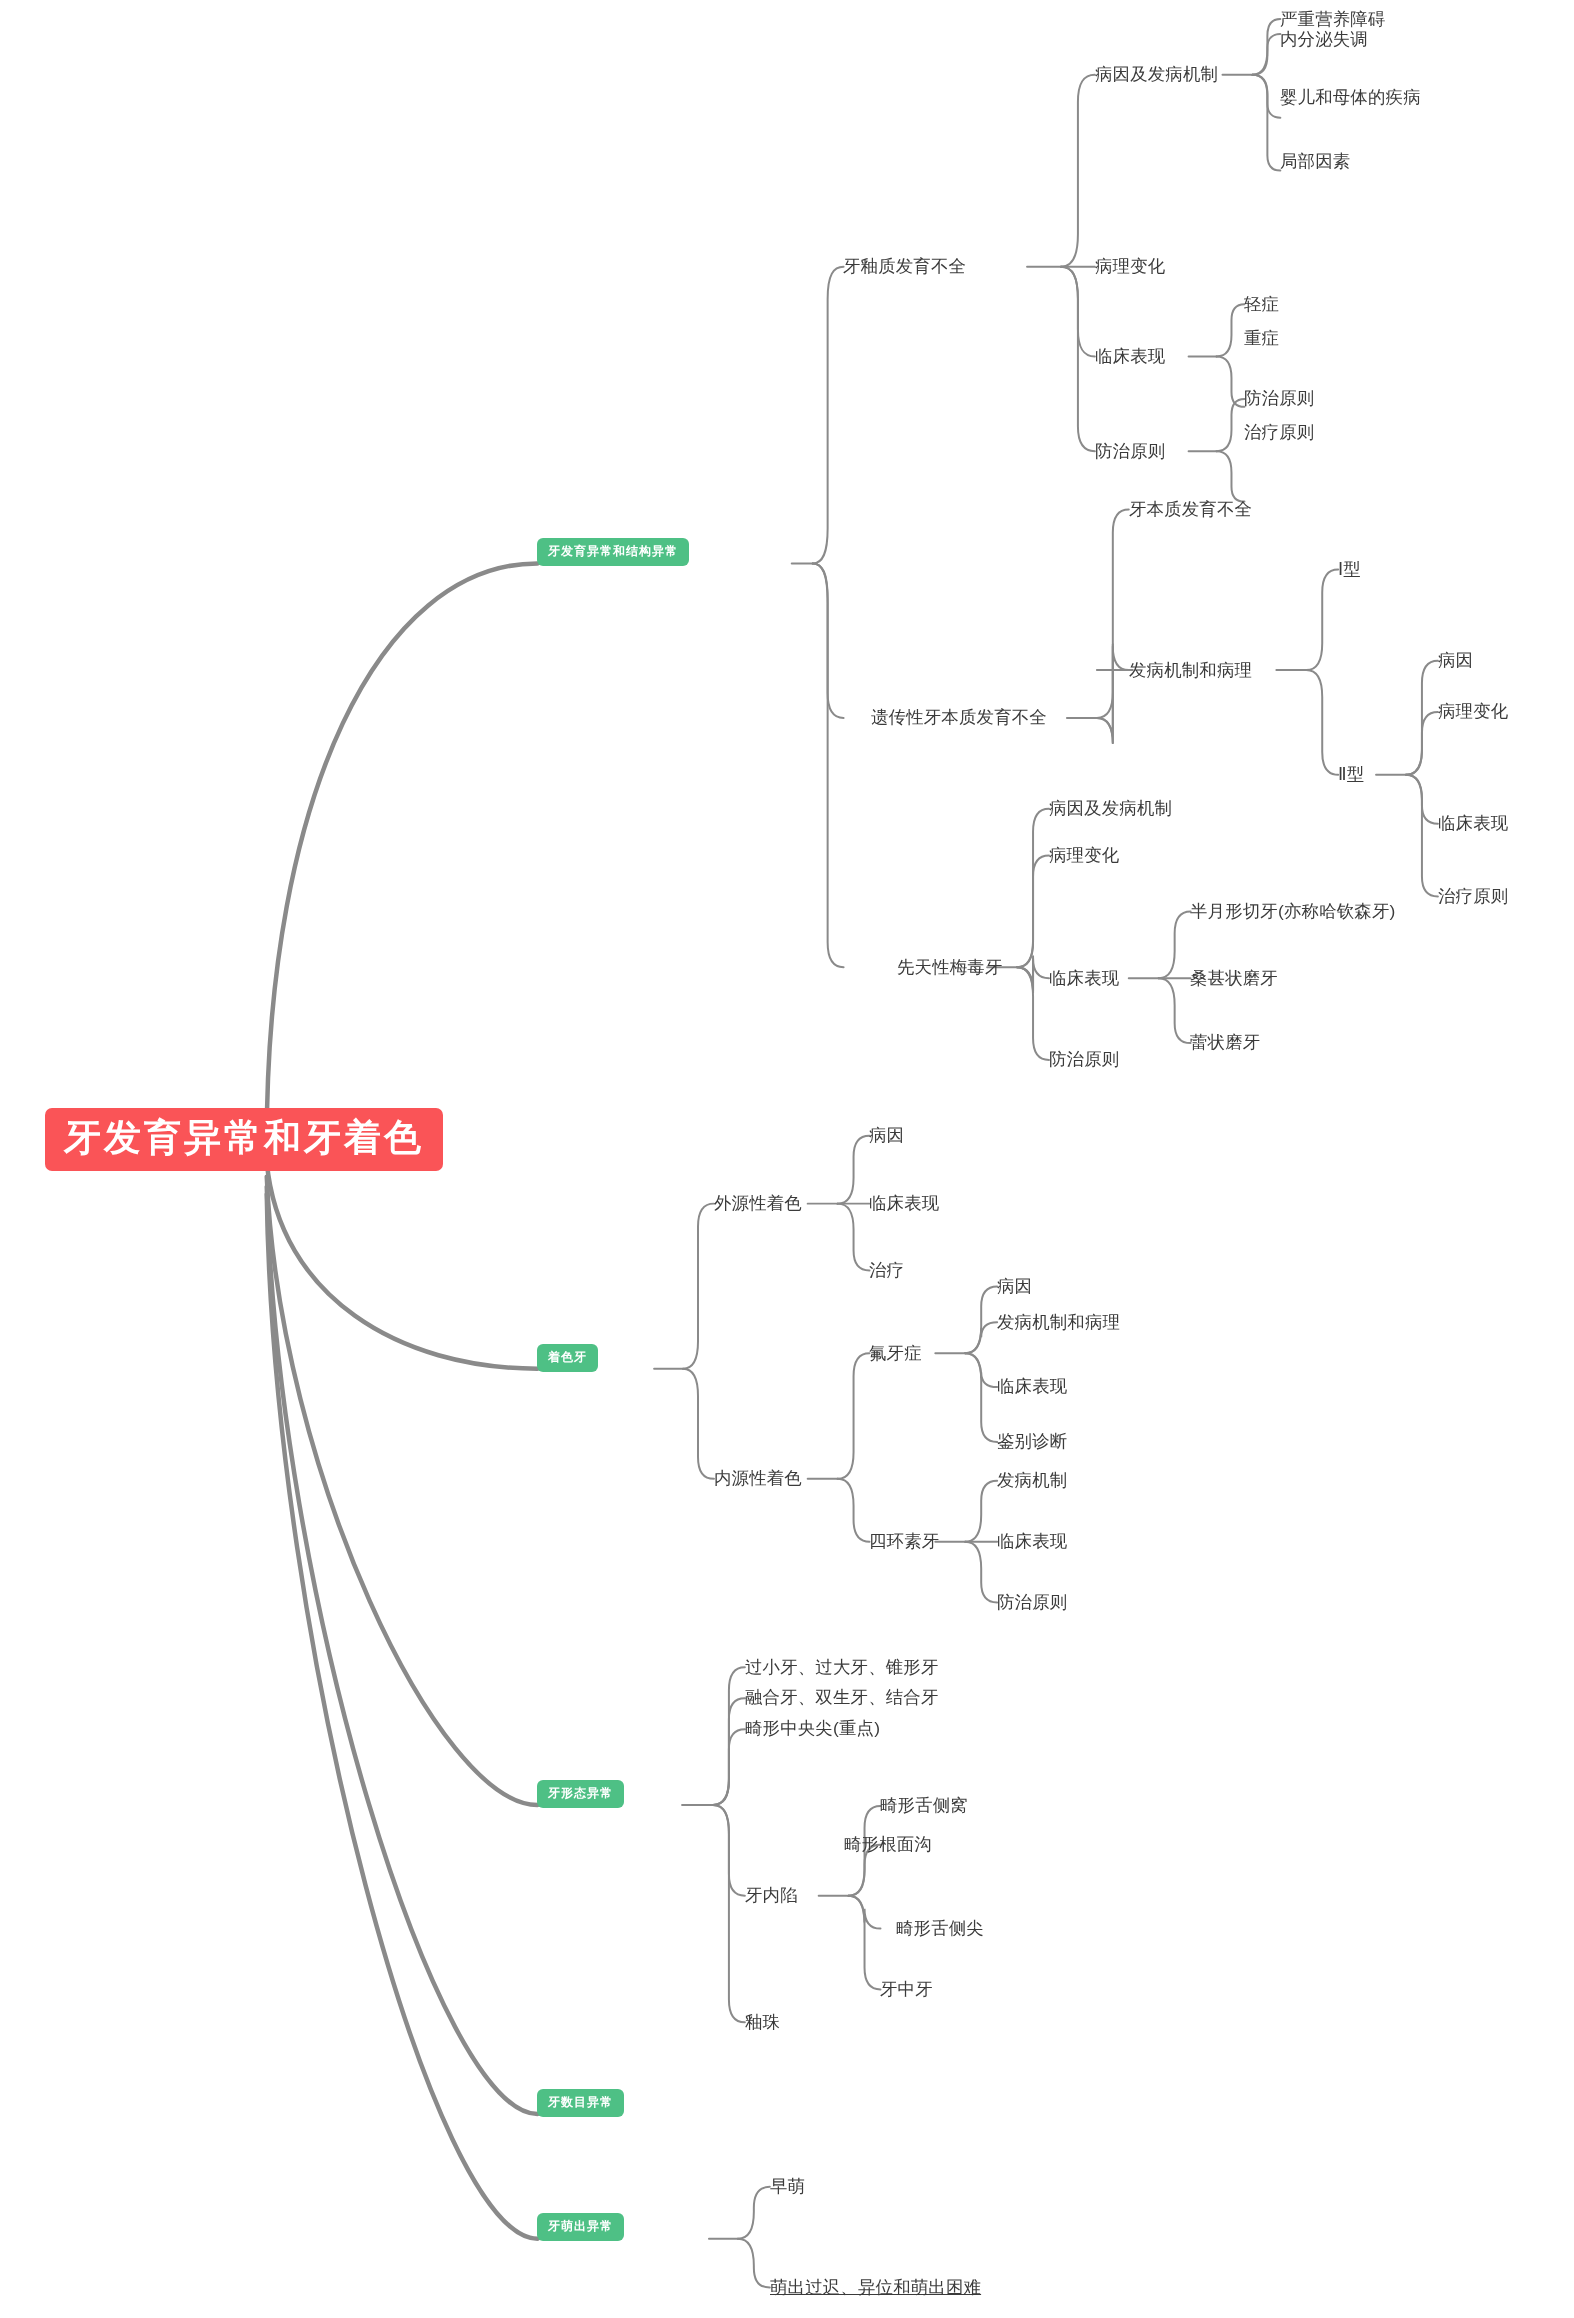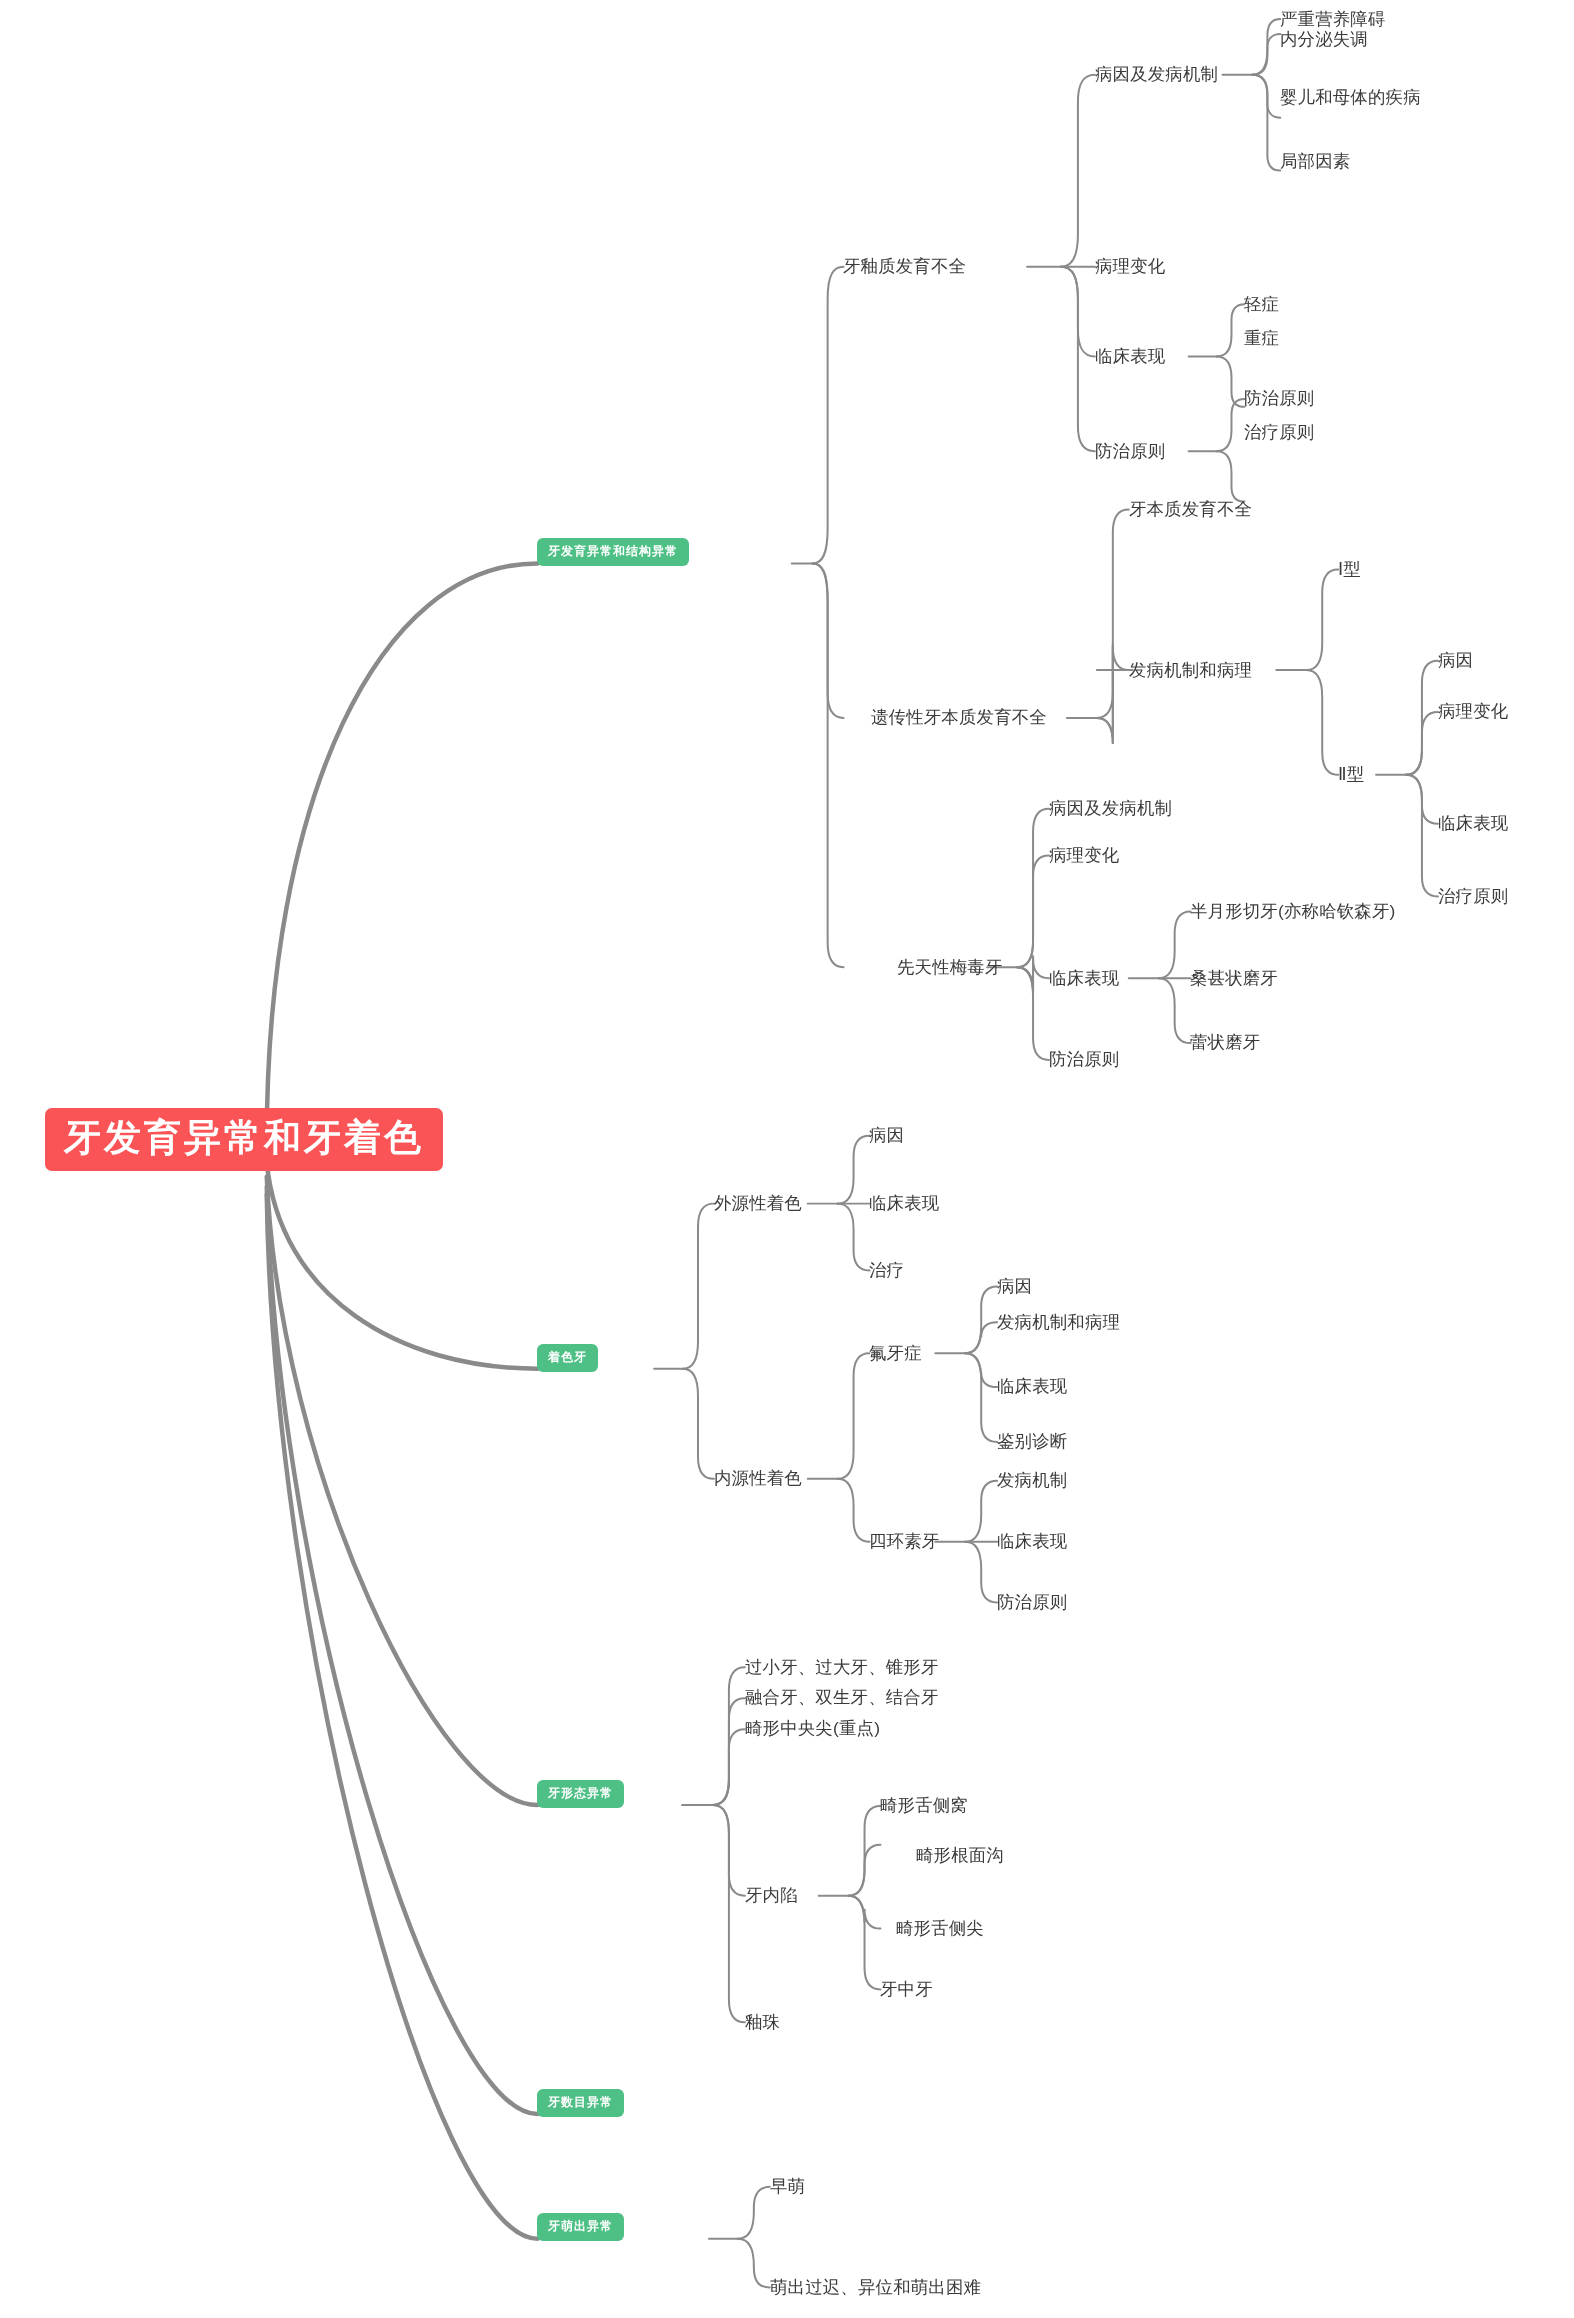--- a/index.html
+++ b/index.html
@@ -230,22 +230,22 @@
   <div class="node node-leaf" style="left:869px;top:1533px;">四环素牙</div>
   <div class="node node-leaf" style="left:997px;top:1472px;">发病机制</div>
   <div class="node node-leaf" style="left:997px;top:1533px;">临床表现</div>
   <div class="node node-leaf" style="left:997px;top:1594px;">防治原则</div>
 
   <div class="node node-leaf" style="left:745px;top:1659px;">过小牙、过大牙、锥形牙</div>
   <div class="node node-leaf" style="left:745px;top:1689px;">融合牙、双生牙、结合牙</div>
   <div class="node node-leaf" style="left:745px;top:1720px;">畸形中央尖(重点)</div>
   <div class="node node-leaf" style="left:745px;top:1887px;">牙内陷</div>
   <div class="node node-leaf" style="left:880px;top:1797px;">畸形舌侧窝</div>
-  <div class="node node-leaf" style="left:916px;top:1836px;margin-top:11px;">畸形根面沟</div>
+  <div class="node node-leaf" style="left:844px;top:1836px;">畸形根面沟</div>
   <div class="node node-leaf" style="left:880px;top:1920px;padding-left:16px;">畸形舌侧尖</div>
   <div class="node node-leaf" style="left:880px;top:1981px;">牙中牙</div>
   <div class="node node-leaf" style="left:745px;top:2014px;">釉珠</div>
 
   <div class="node node-leaf" style="left:770px;top:2178px;">早萌</div>
-  <div class="node node-leaf" style="left:770px;top:2279px;">萌出过迟、异位和萌出困难</div>
+  <div class="node node-leaf" style="left:770px;top:2279px;text-decoration:underline;">萌出过迟、异位和萌出困难</div>
 
 </div>
 
 
 </body></html>

